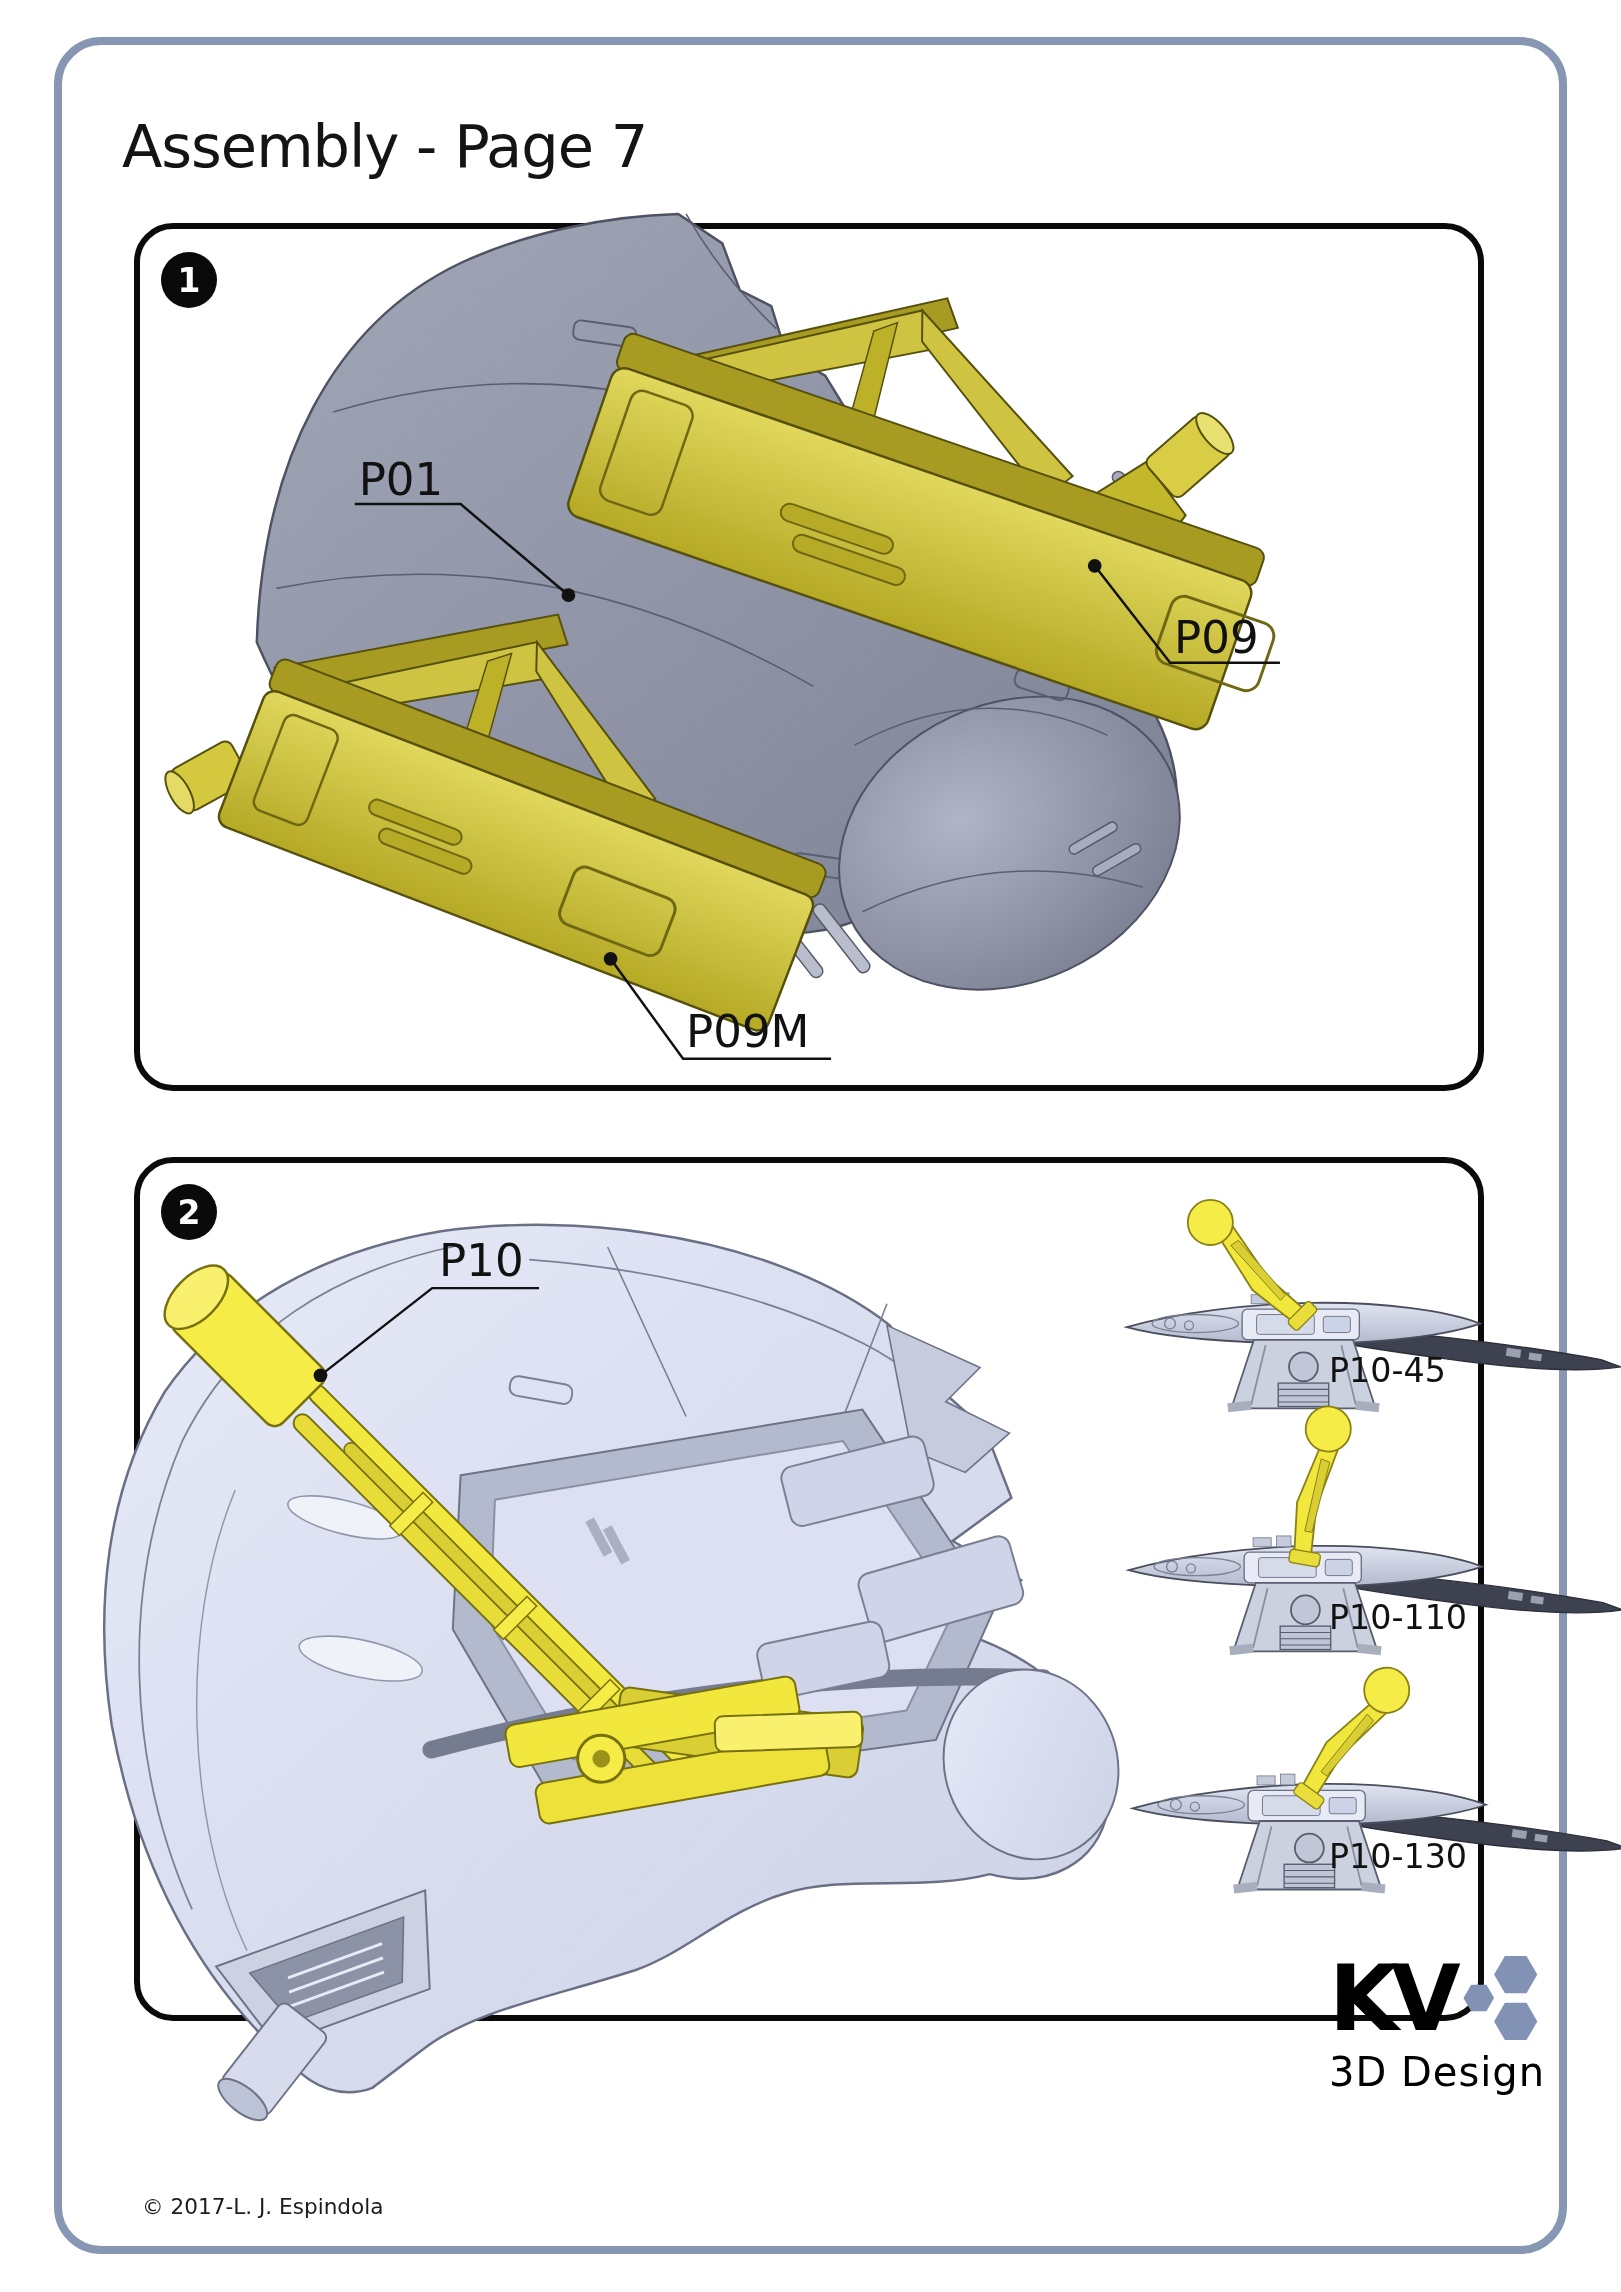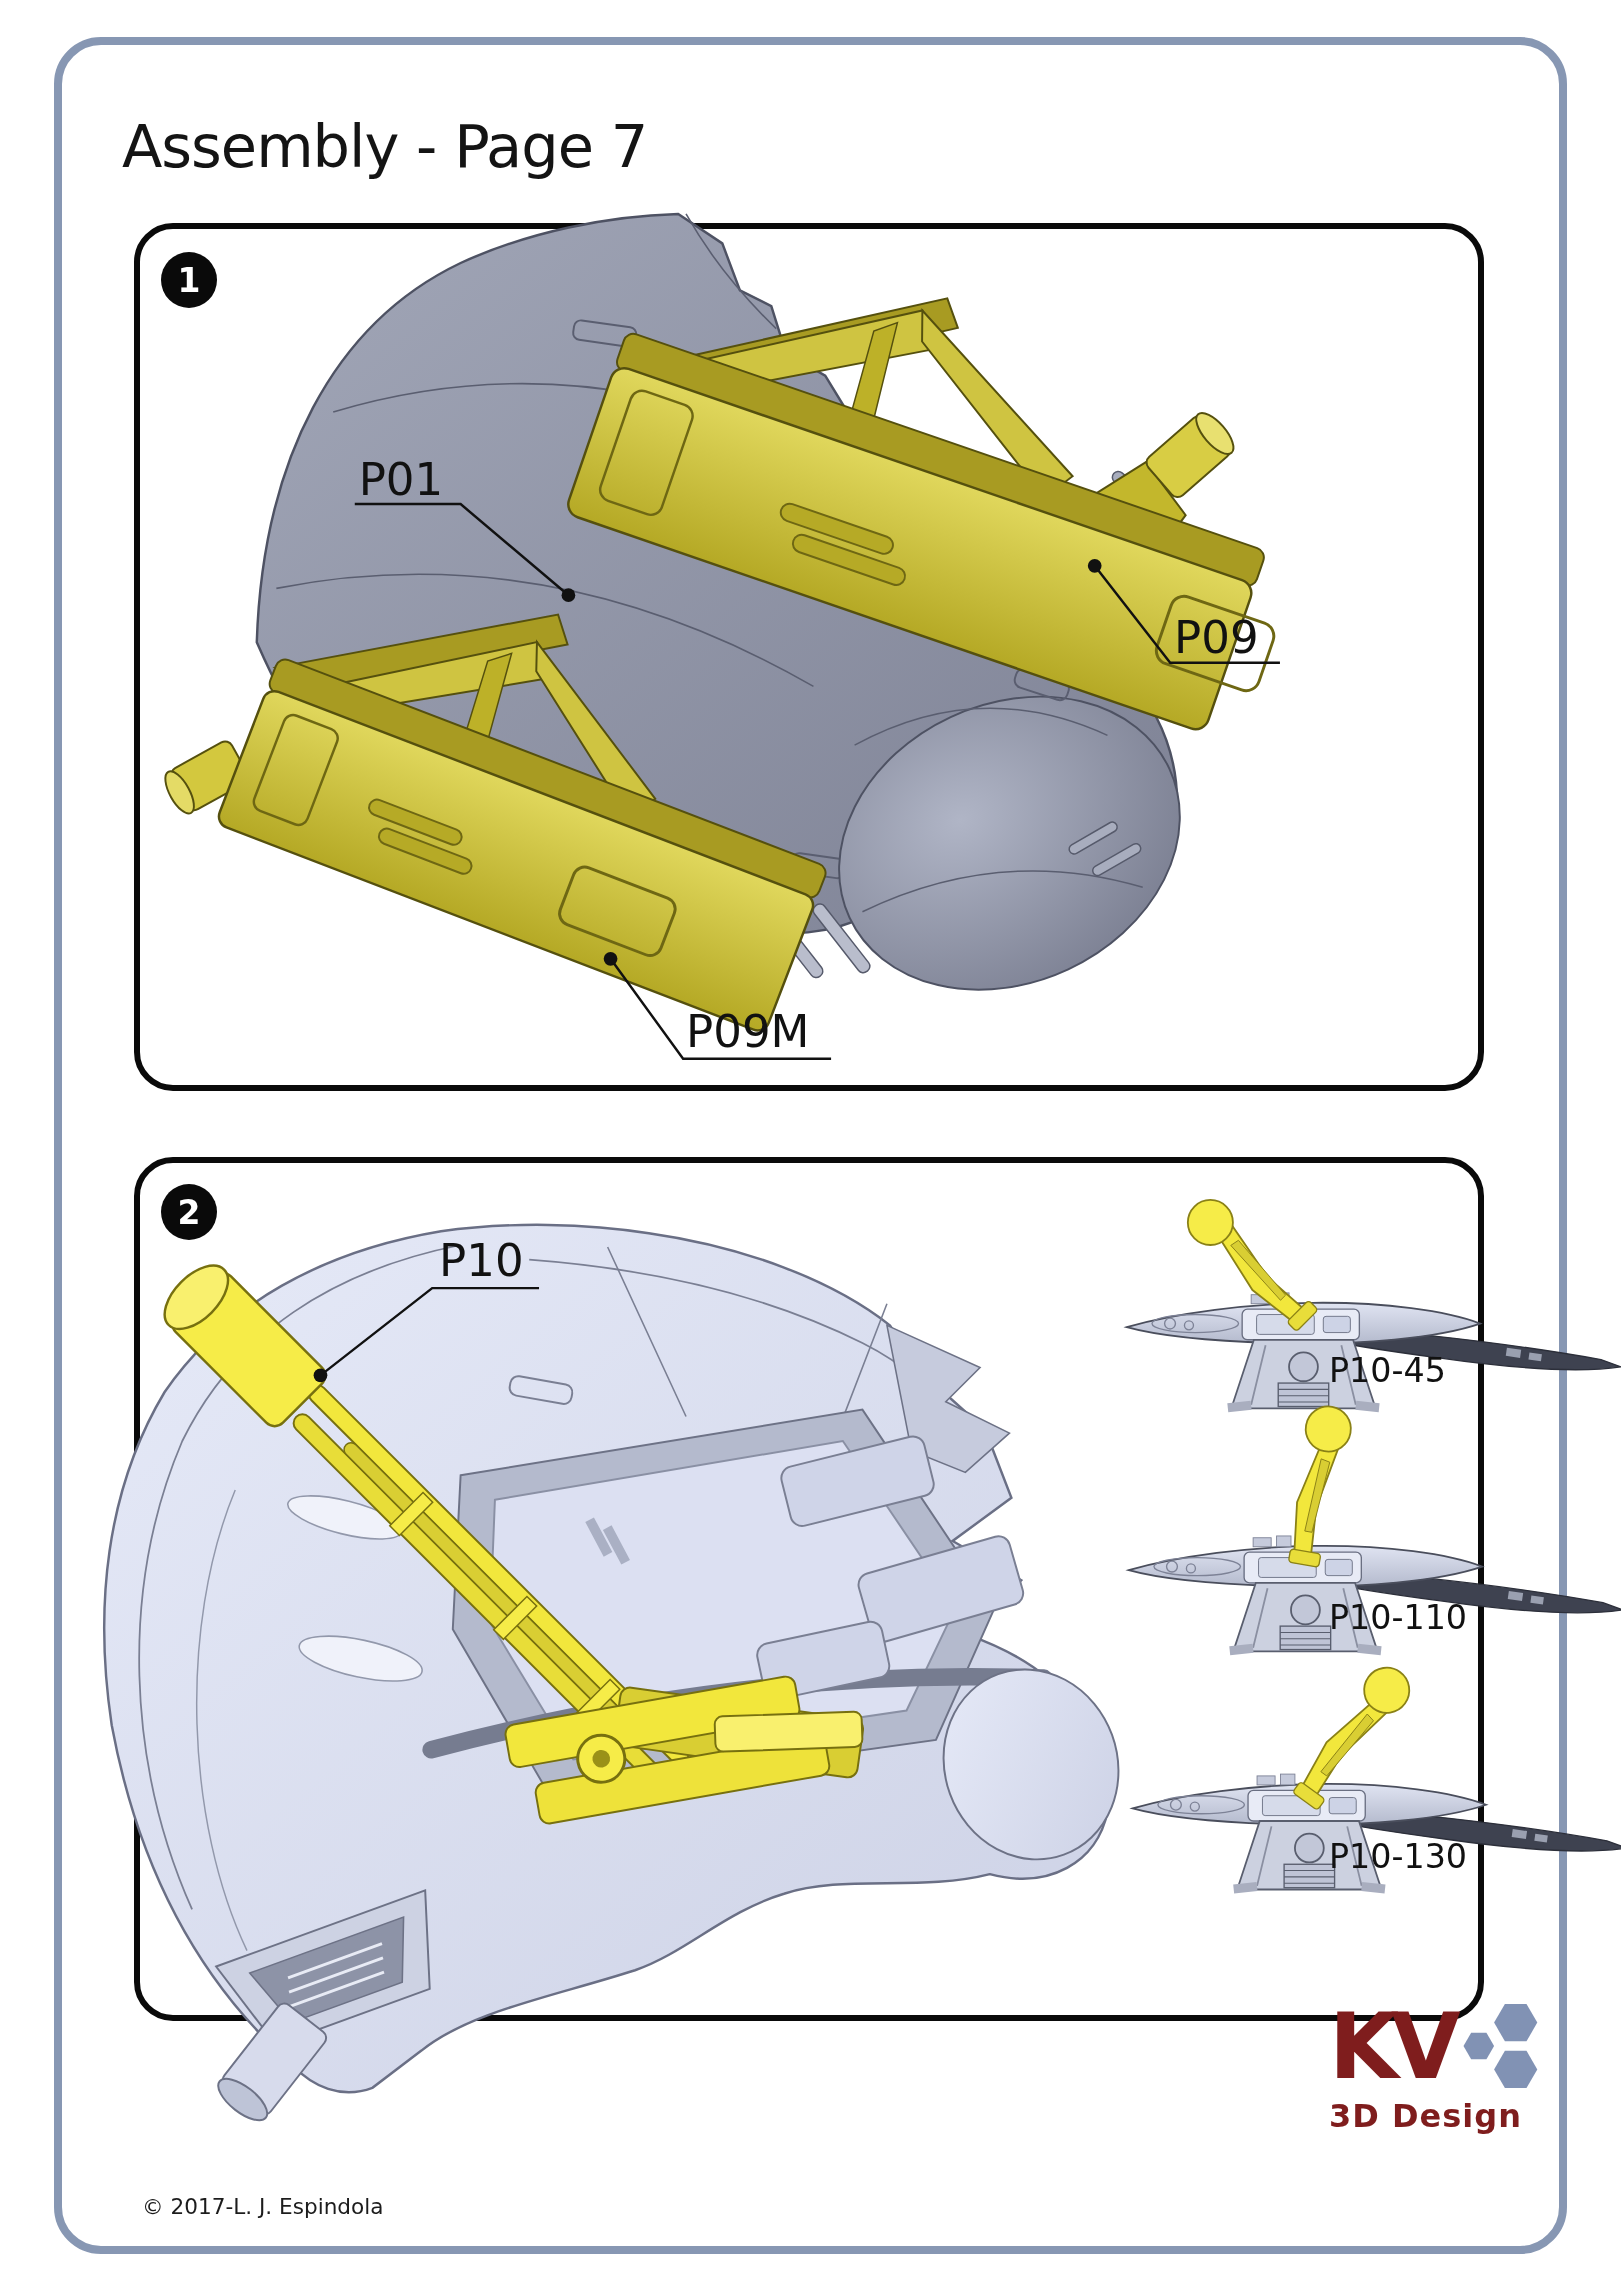--- a/index.html
+++ b/index.html
@@ -20,24 +20,24 @@
   .badge.b1{left:161px;top:252px;}
   .badge.b2{left:161px;top:1184px;}
 
   svg.art{position:absolute;left:0;top:0;z-index:5;pointer-events:none;}
   svg text{font-family:"DejaVu Sans",sans-serif;fill:#111111;}
   .lbl{font-size:46px;}
   .lbl-sm{font-size:34px;}
 
   .copyright{position:absolute;left:142px;top:2194px;font-size:21.6px;color:#1c1c1c;z-index:3;}
 
-  .logo{position:absolute;left:1329px;top:1997px;z-index:3;color:#7f1d1d;}
+  .logo{position:absolute;left:1329px;top:1949px;z-index:3;color:#000000;}
   .logo-row{display:flex;align-items:center;gap:5.9px;}
   .logo-kv{font-size:90px;font-weight:bold;letter-spacing:-7.8px;line-height:0.9;}
-  .logo-sub{font-size:32px;font-weight:bold;letter-spacing:1px;margin-top:2px;}
+  .logo-sub{font-size:40px;font-weight:normal;letter-spacing:1px;margin-top:2px;}
 </style>
 </head>
 <body>
 
 <div class="page-frame"></div>
 
 <div class="title">Assembly - Page 7</div>
 
 <div class="panel p1"></div>
 <div class="panel p2"></div>

